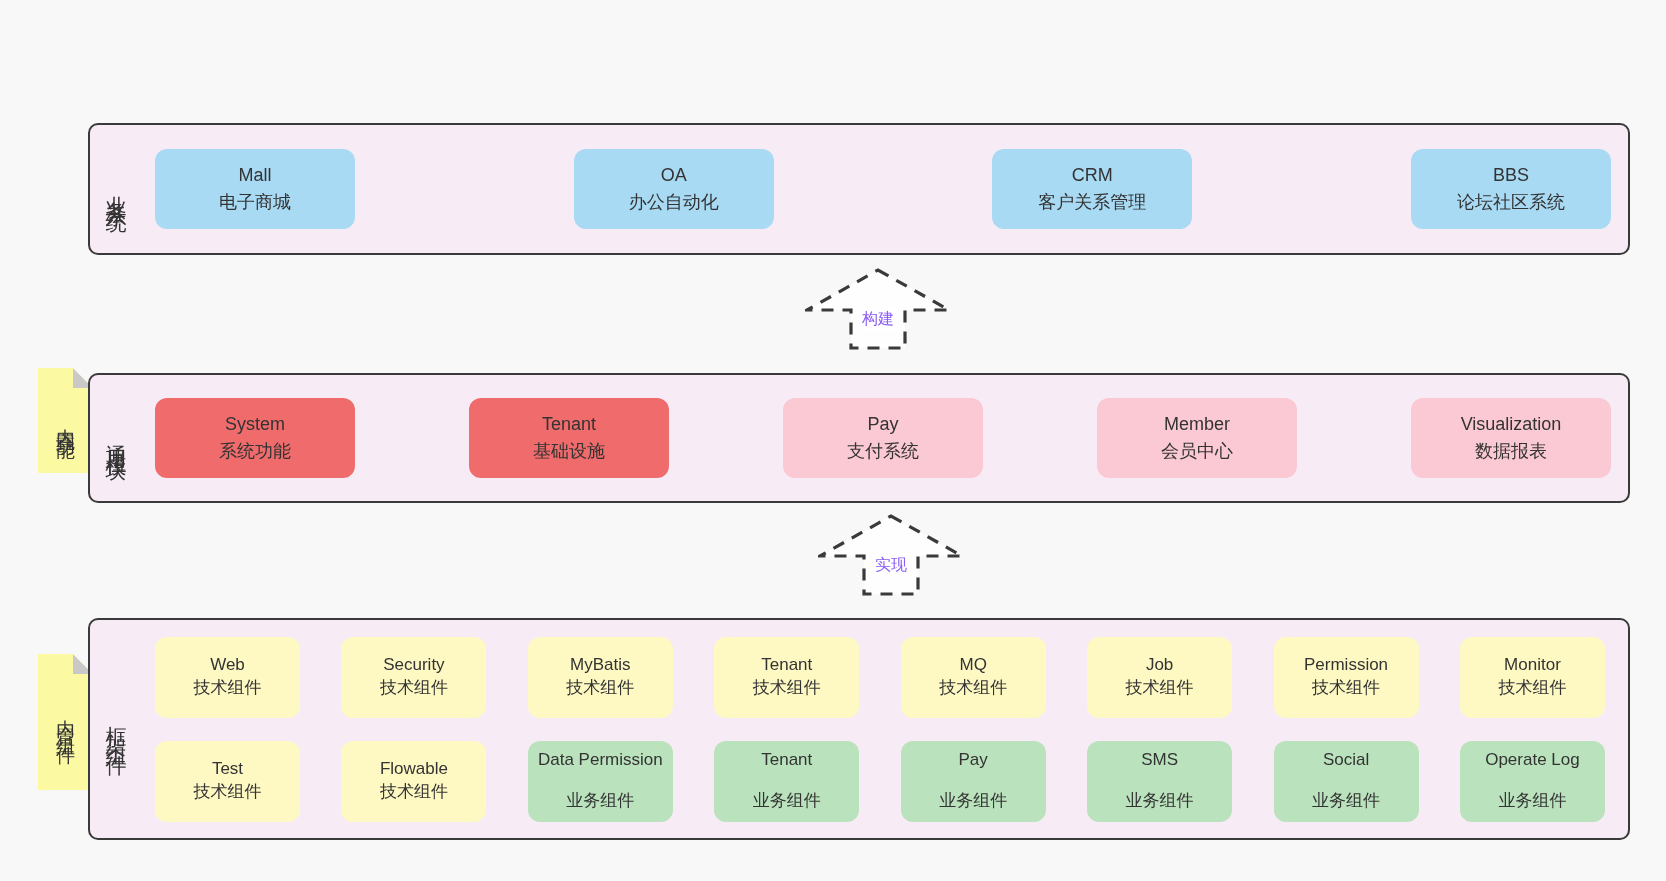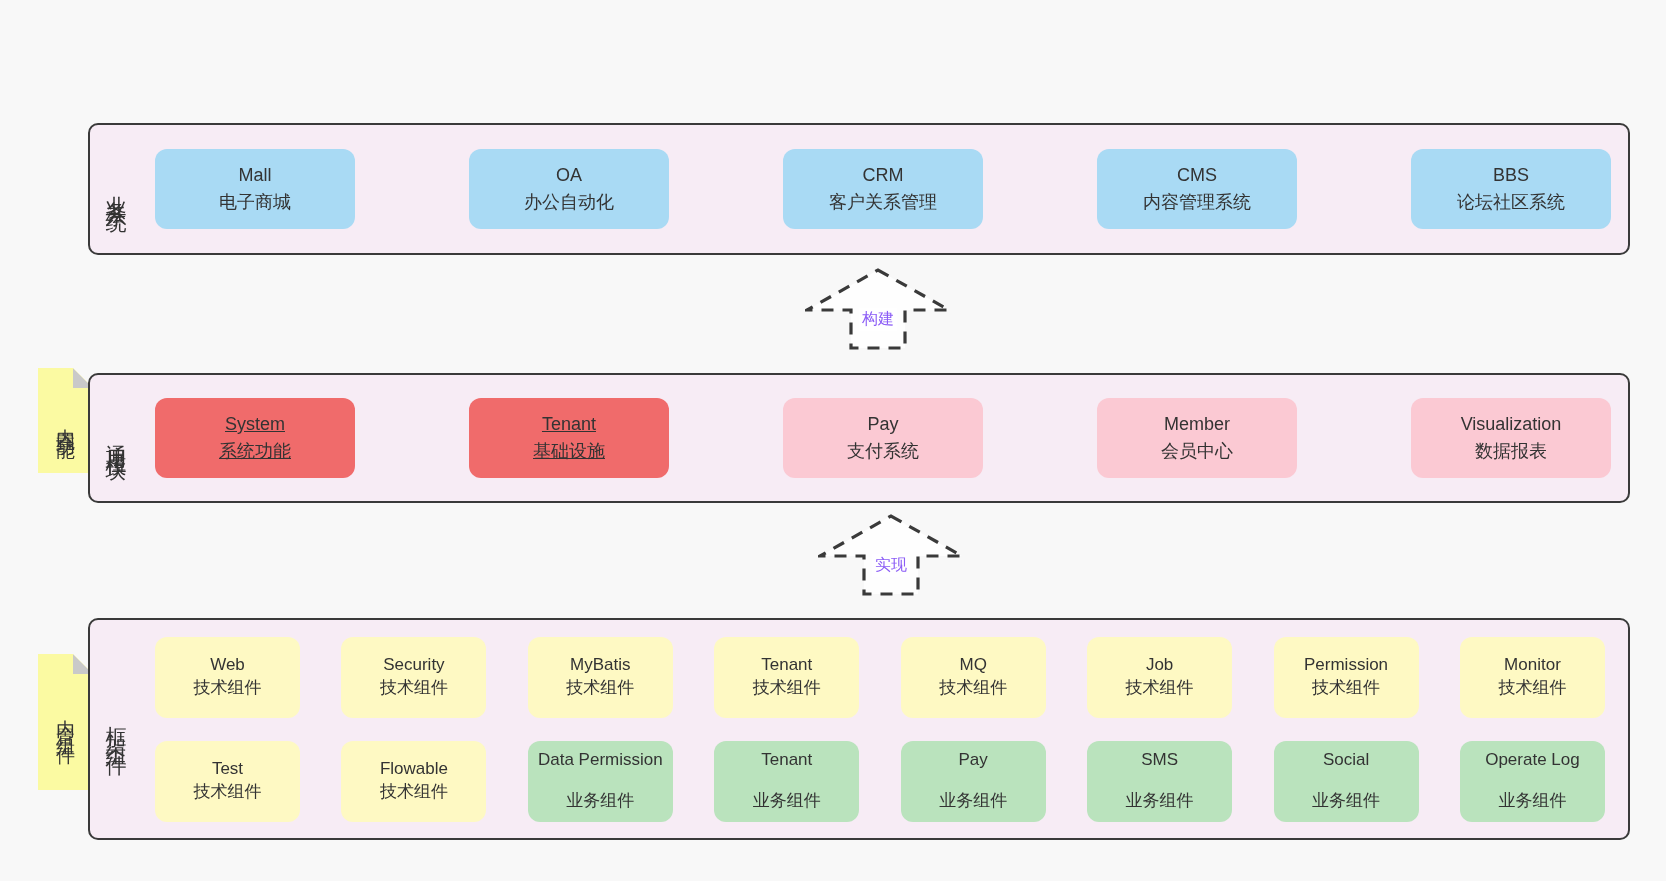--- a/index.html
+++ b/index.html
@@ -47,21 +47,21 @@
 
   .box {
     border-radius:12px;
     display:flex; flex-direction:column; align-items:center; justify-content:center;
     text-align:center; line-height:1.5; font-size:18px; color:#333;
   }
   .box-wide  { width:200px; height:80px; }
   .box-small { width:145px; height:81px; font-size:17px; line-height:1.35; }
 
   .box[data-variant="blue"]       { background:#a9daf4; }
-  .box[data-variant="red"]        { background:#f06b6b;text-decoration:underline; }
+  .box[data-variant="red"]        { background:#f06b6b; }
   .box[data-variant="pink"]       { background:#fbc9d3; }
   .box[data-variant="green"]      { background:#fef9c3; }
   .box[data-variant="lightgreen"] { background:#bae3bd;gap:18px; }
 
   
   .note {
     position:absolute; left:38px; width:55px;
     background:#fbfaa2;
     clip-path:polygon(0 0, calc(100% - 20px) 0, 100% 20px, 100% 100%, 0 100%);
     display:flex; align-items:center; justify-content:center;
@@ -115,24 +115,20 @@
       </div>
       <div class="box box-wide" data-variant="blue">
         <div>OA</div>
         <div>办公自动化</div>
       </div>
       <div class="box box-wide" data-variant="blue">
         <div>CRM</div>
         <div>客户关系管理</div>
       </div>
       <div class="box box-wide" data-variant="blue">
-        <div>CMS</div>
-        <div>内容管理系统</div>
-      </div>
-      <div class="box box-wide" data-variant="blue">
         <div>BBS</div>
         <div>论坛社区系统</div>
       </div>
     </div>
   </div>
 
   <div class="arrow arrow-build">
     <svg width="146" height="82" viewBox="0 0 146 82">
       <polygon points="73,2 144,42 100,42 100,80 46,80 46,42 2,42" fill="#fefefe" stroke="#3a3a3a" stroke-width="3.2" stroke-dasharray="12 9"></polygon>
     </svg>

